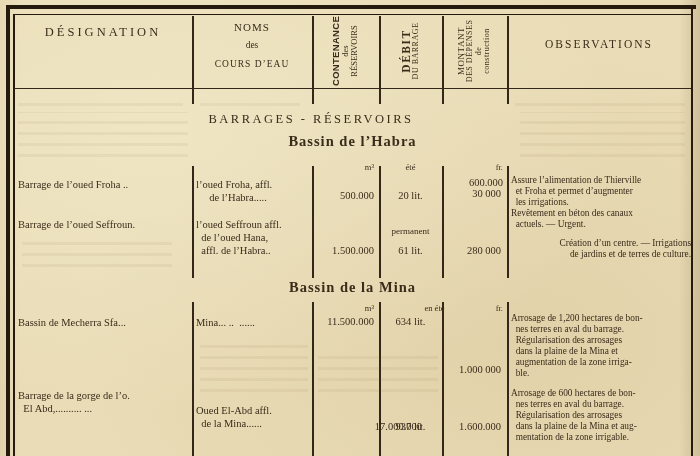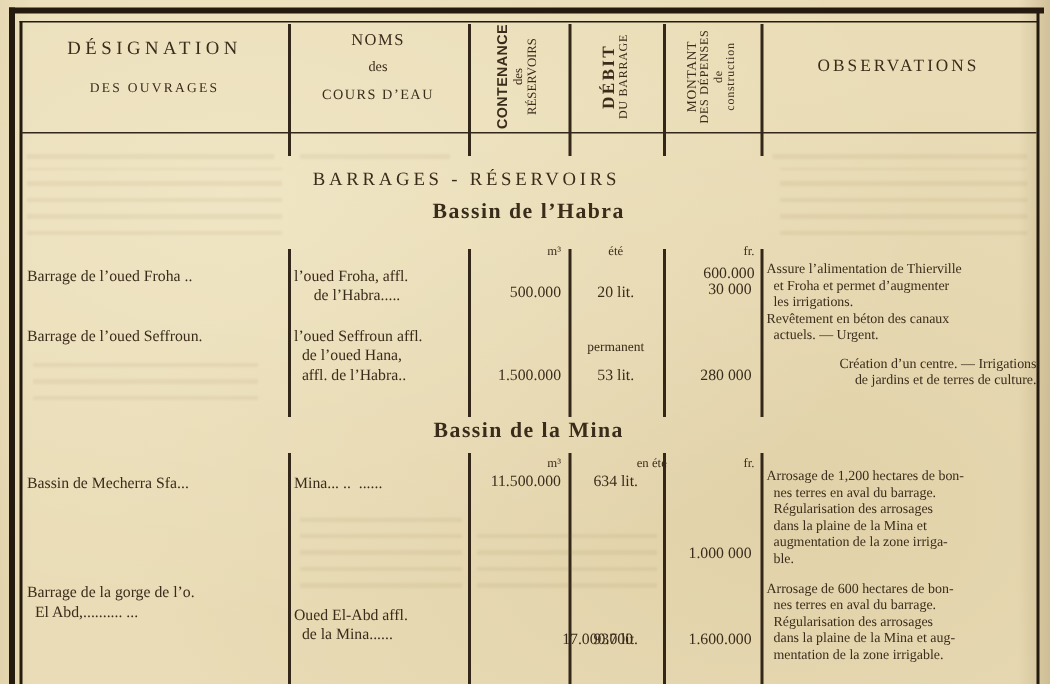--- a/index.html
+++ b/index.html
@@ -69,21 +69,20 @@
   <div class="vl" style="left:507px;top:16px;height:72px;"></div>
 
   <div class="hl" style="left:14px;top:88px;width:677px;"></div>
   <div class="vl" style="left:192px;top:88px;height:16px;"></div>
   <div class="vl" style="left:312px;top:88px;height:16px;"></div>
   <div class="vl" style="left:379px;top:88px;height:16px;"></div>
   <div class="vl" style="left:442px;top:88px;height:16px;"></div>
   <div class="vl" style="left:507px;top:88px;height:16px;"></div>
 
   <div class="abs c h-main" style="left:14px;top:25px;width:178px;">DÉSIGNATION</div>
-  <div class="abs c h-sub" style="left:14px;top:53px;width:178px;">DES OUVRAGES</div>
 
   <div class="abs c h-noms" style="left:192px;top:21px;width:120px;">NOMS</div>
   <div class="abs c h-des" style="left:192px;top:40px;width:120px;">des</div>
   <div class="abs c h-cours" style="left:192px;top:59px;width:120px;">COURS D’EAU</div>
 
   <div class="vhead" style="left:306px;top:19px;">
     <span class="vh-bold">CONTENANCE</span>
     <span class="vh-mid">des</span>
     <span class="vh-mid">RÉSERVOIRS</span>
   </div>
@@ -128,21 +127,21 @@
   les irrigations.
 Revêtement en béton des canaux
   actuels. — Urgent.</div>
 
   <div class="abs body-txt" style="left:18px;top:218px;">Barrage de l’oued Seffroun.</div>
   <div class="abs body-txt pre" style="left:196px;top:218px;">l’oued Seffroun affl.
   de l’oued Hana,
   affl. de l’Habra..</div>
   <div class="abs c unit" style="left:379px;top:226px;width:63px;font-size:9px;">permanent</div>
   <div class="abs r num" style="left:312px;top:245px;width:62px;">1.500.000</div>
-  <div class="abs c num" style="left:379px;top:245px;width:63px;">53 lit.</div>
+  <div class="abs c num" style="left:379px;top:245px;width:63px;">61 lit.</div>
   <div class="abs r num" style="left:442px;top:245px;width:59px;">280 000</div>
   <div class="abs obs-txt" style="left:511px;top:238px;width:180px;text-align:right;">Création d’un centre. — Irrigations
   de jardins et de terres de culture.</div>
 
   <div class="abs c subtitle" style="left:14px;top:279px;width:677px;">Bassin de la Mina</div>
 
   <div class="vl" style="left:192px;top:302px;height:154px;"></div>
   <div class="vl" style="left:312px;top:302px;height:154px;"></div>
   <div class="vl" style="left:379px;top:302px;height:154px;"></div>
   <div class="vl" style="left:442px;top:302px;height:154px;"></div>

